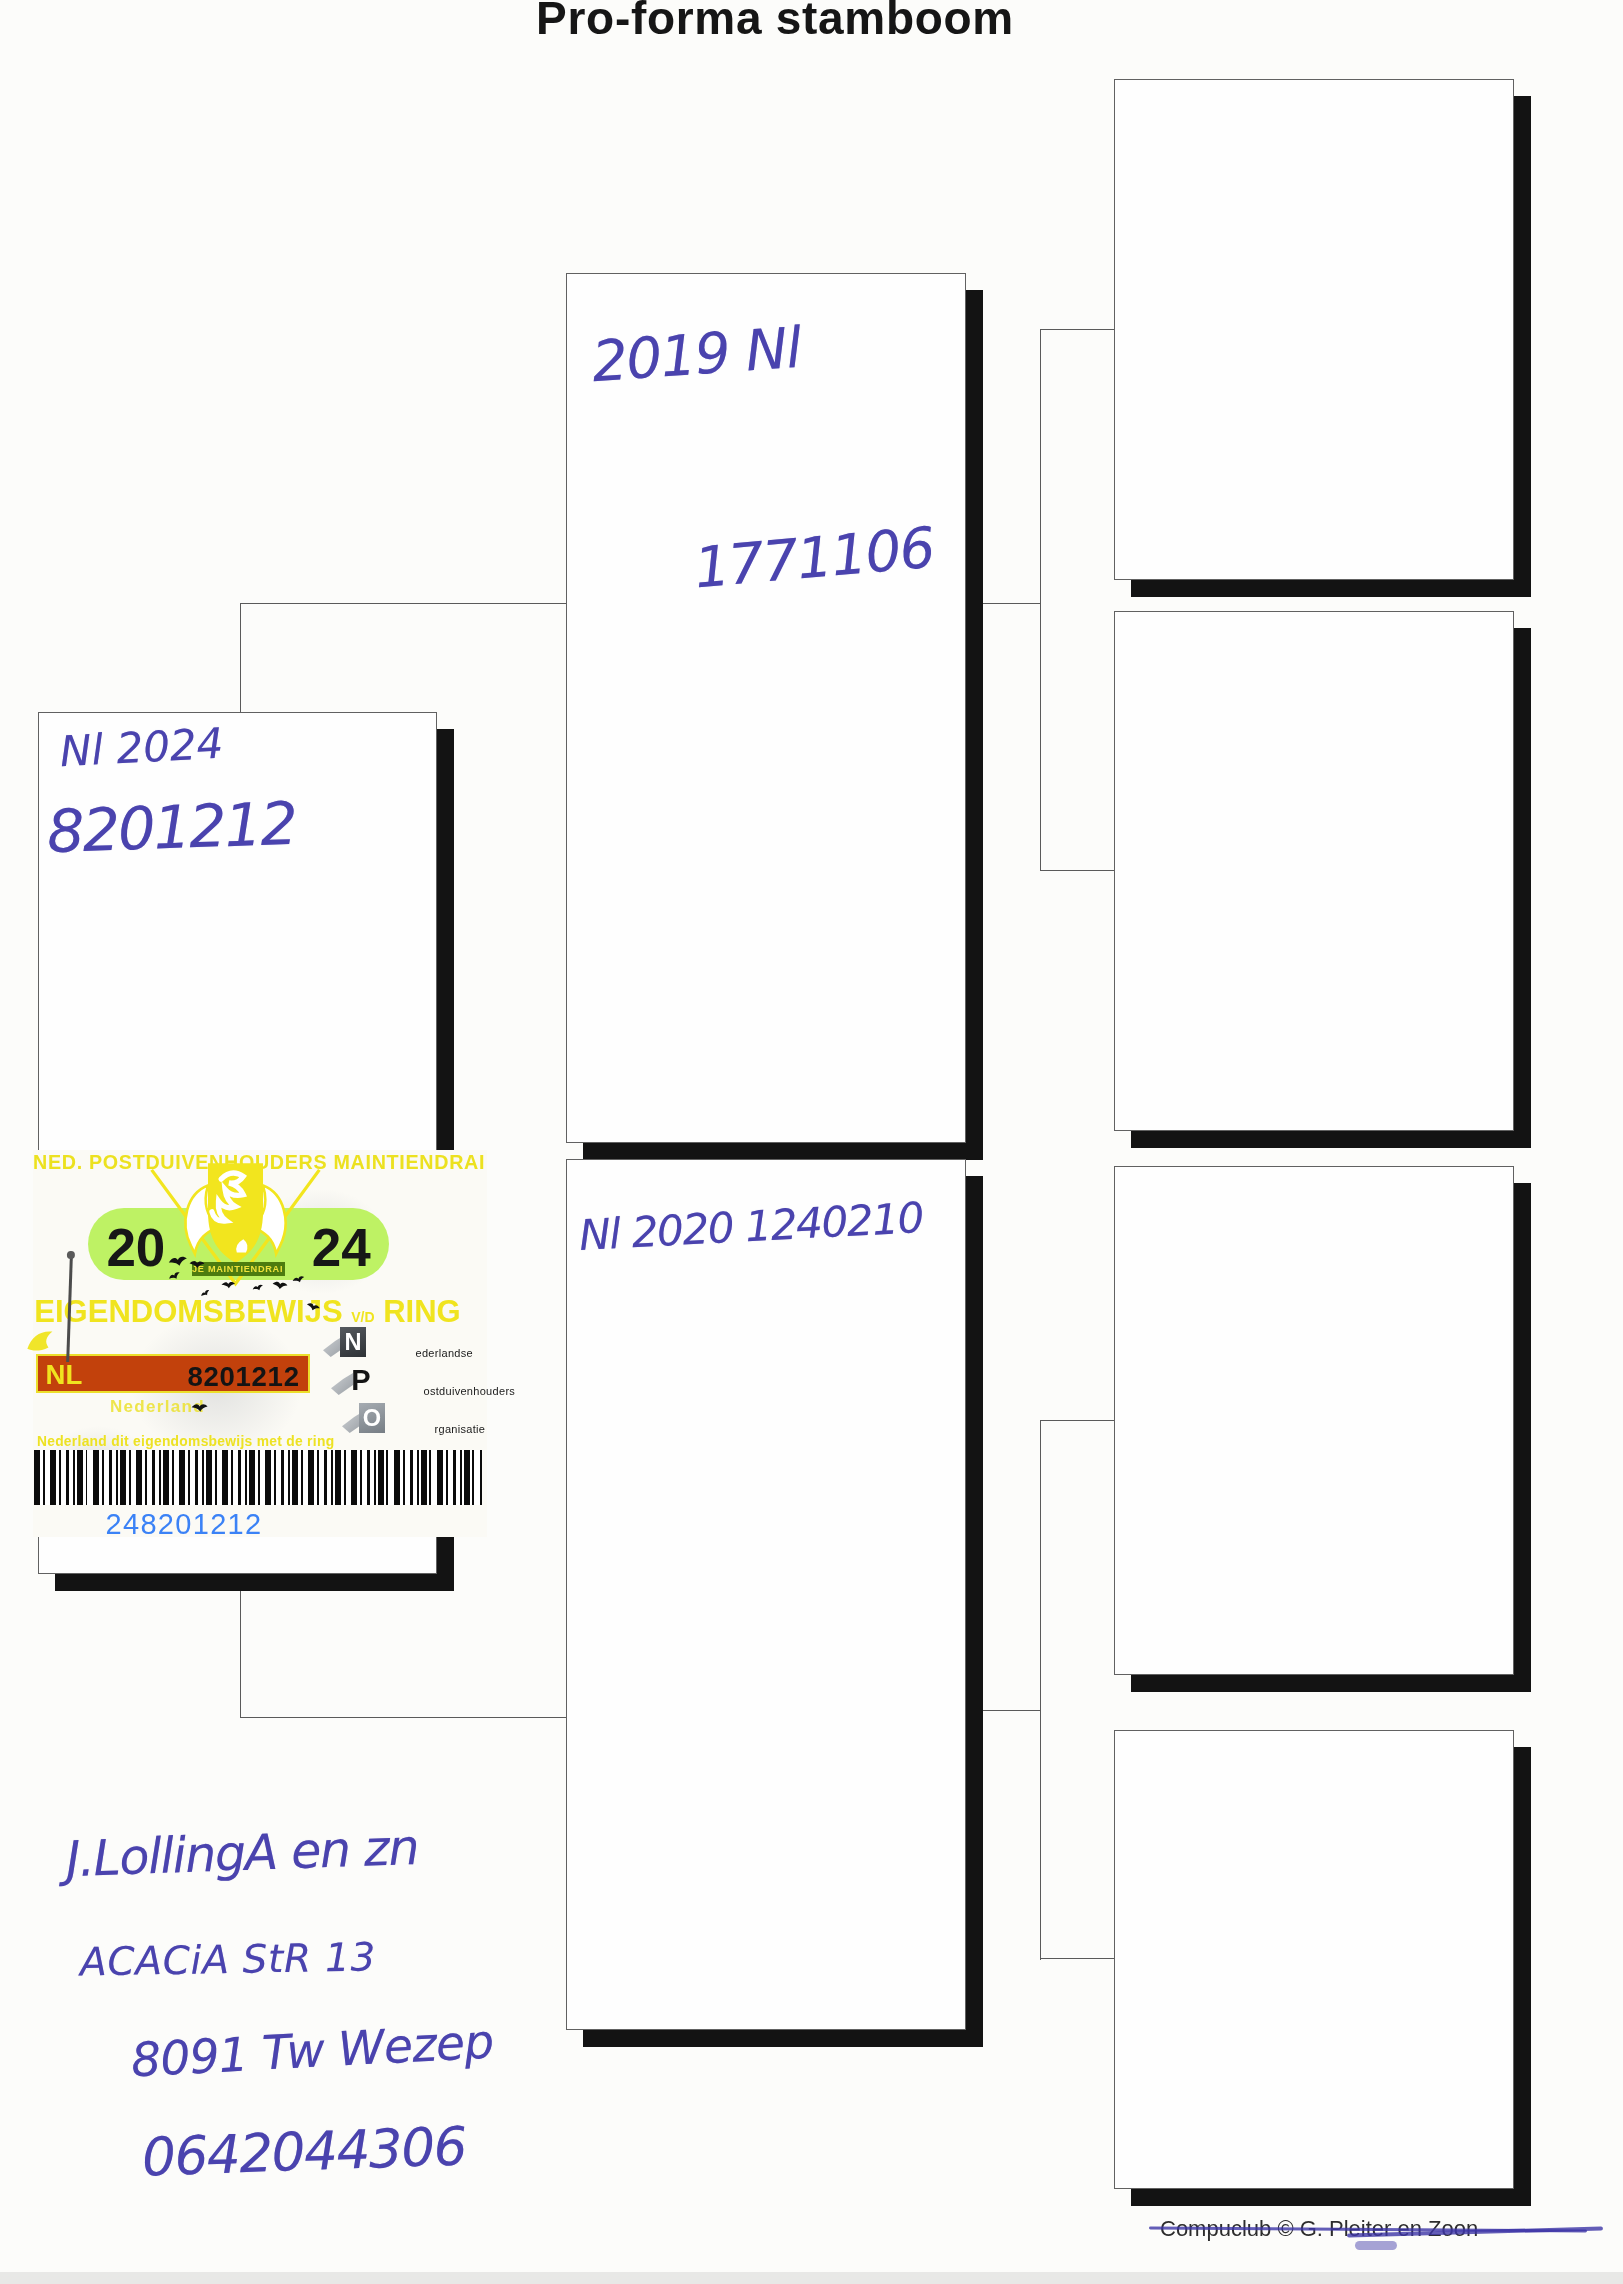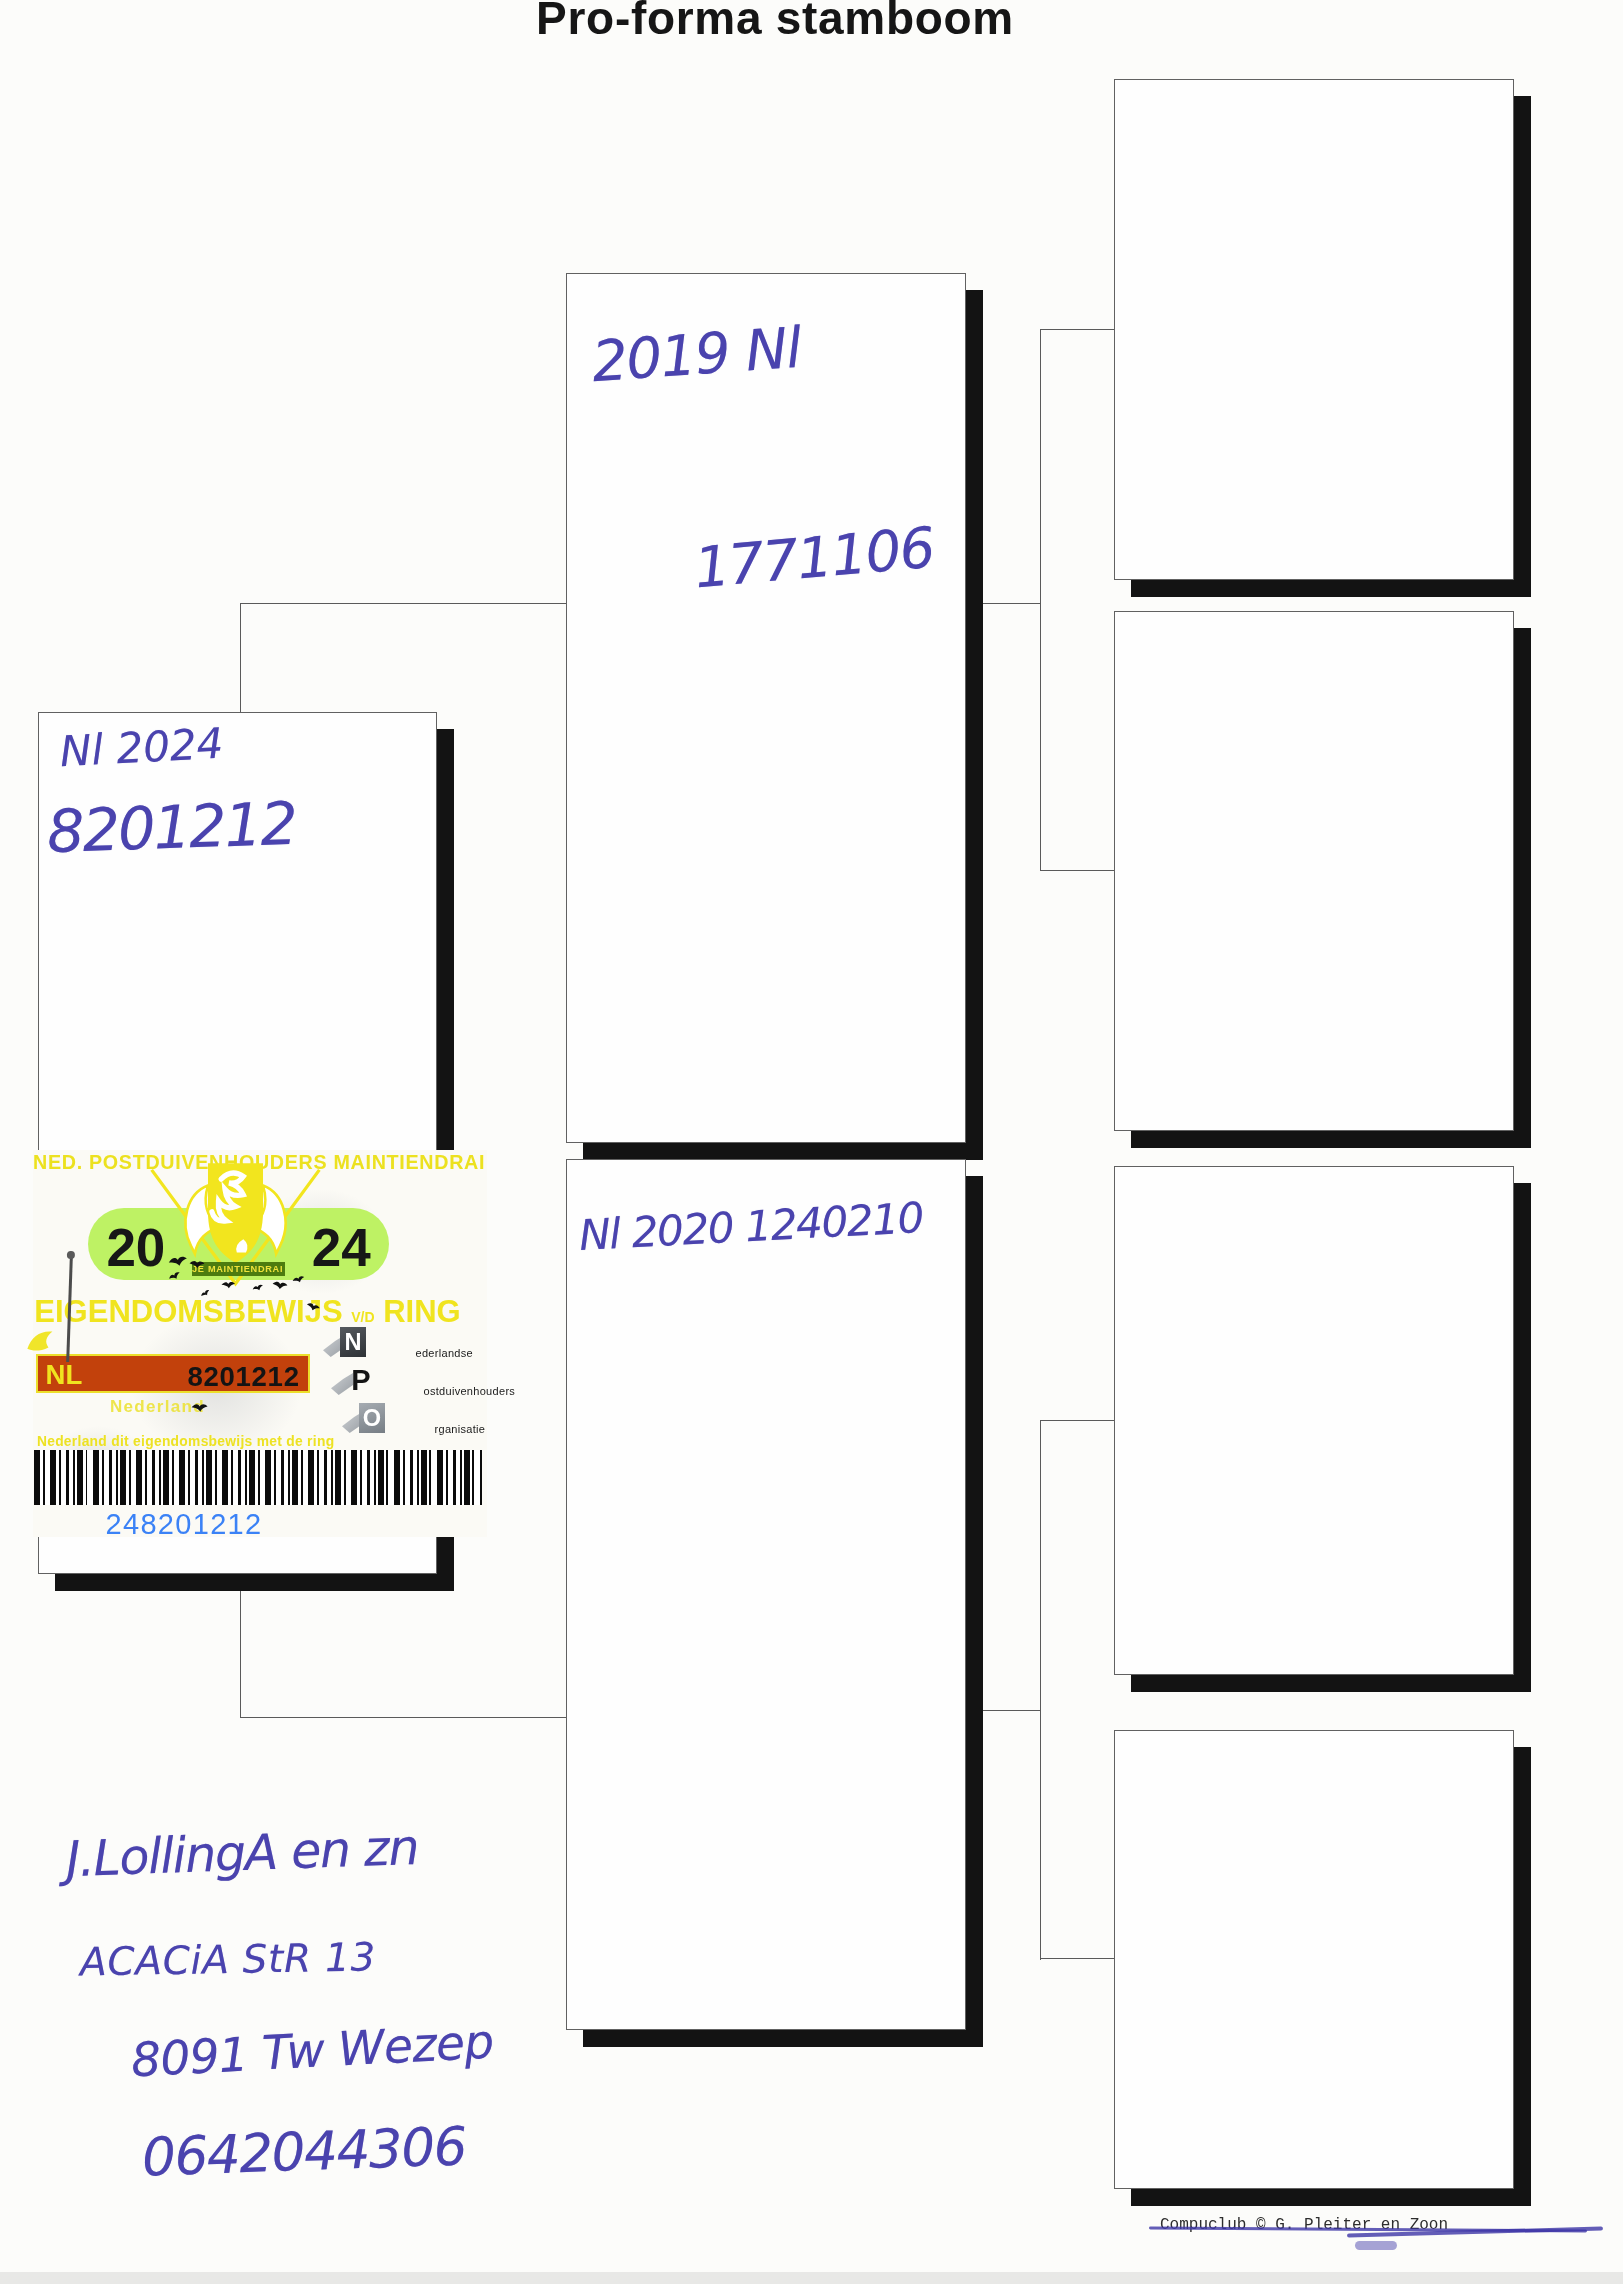--- a/index.html
+++ b/index.html
@@ -114,21 +114,21 @@
   }
   .antenna::before{
     content:""; position:absolute; left:-2.6px; top:-5.9px; width:7.9px; height:7.9px;
     border-radius:50%; background:#5a5a5a;
   }
   .bird{position:absolute; z-index:5;}
   .ydove{position:absolute; left:-6.6px; top:175px; z-index:2;}
   
   .credit{
     position:absolute; left:1160px; top:2216px; z-index:5;
-    font-family:Liberation Mono, monospace; font-size:16px; color:#2d2d2d;
+    font-family:Liberation Sans, sans-serif; font-size:22px; color:#2d2d2d;
     white-space:nowrap; letter-spacing:0px;
   }
   .strike{position:absolute; background:#3c35a6; opacity:.8; border-radius:2px; z-index:6;}
 </style>
 </head>
 <body>
 
 <div class="page">
 
   <div class="title">Pro-forma stamboom</div>

